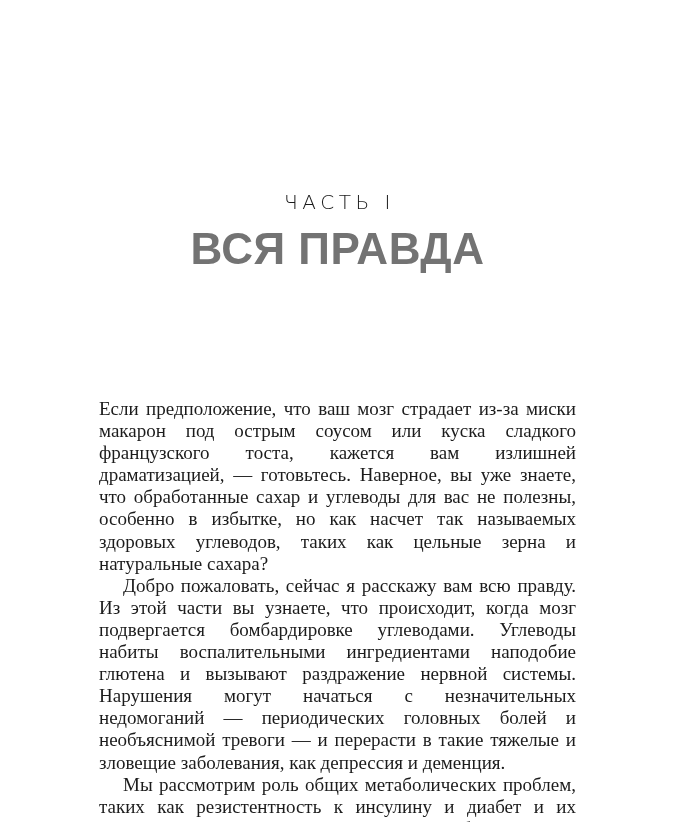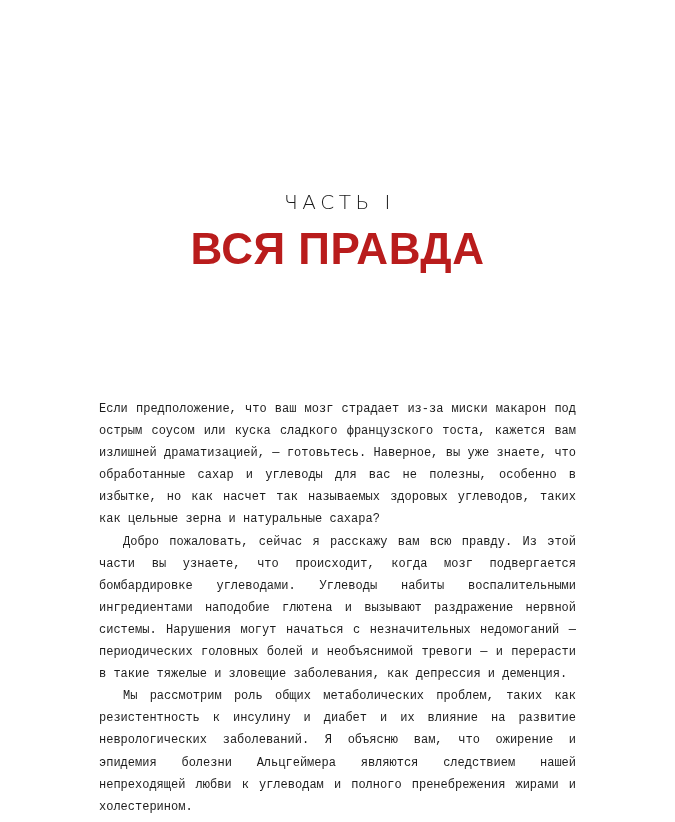--- a/index.html
+++ b/index.html
@@ -43,42 +43,42 @@
     margin: 0 0 14px 0;
     padding-left: 4px;
     -webkit-font-smoothing: antialiased;
   }
 
   .part-title {
     font-family: "Liberation Sans", "DejaVu Sans", sans-serif;
     font-size: 44px;
     font-weight: 700;
     letter-spacing: 0.5px;
-    color: #b91c1c;
+    color: #737373;
     line-height: 45px;
     margin: 0;
   }
 
   .part-title-line {
     display: block;
     white-space: nowrap;
   }
 
   
   .body-text {
     position: absolute;
     left: 99px;
     top: 398px;
     width: 477px;
   }
 
   .body-text p {
     margin: 0;
-    font-family: Liberation Mono, monospace;
-    font-size: 12px;
+    font-family: Liberation Serif, serif;
+    font-size: 19px;
     line-height: 22.1px;
     color: #1c1c1c;
     text-align: justify;
     text-justify: inter-word;
     hyphens: none;
     -webkit-font-smoothing: antialiased;
   }
 
   .body-text p.indented {
     text-indent: 24px;

